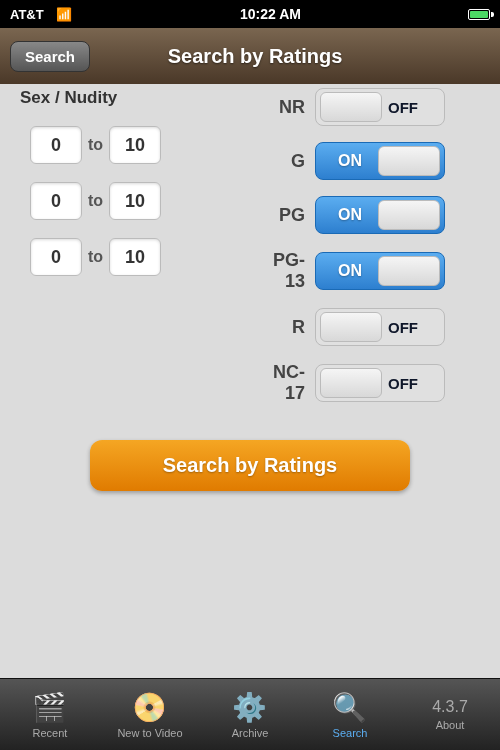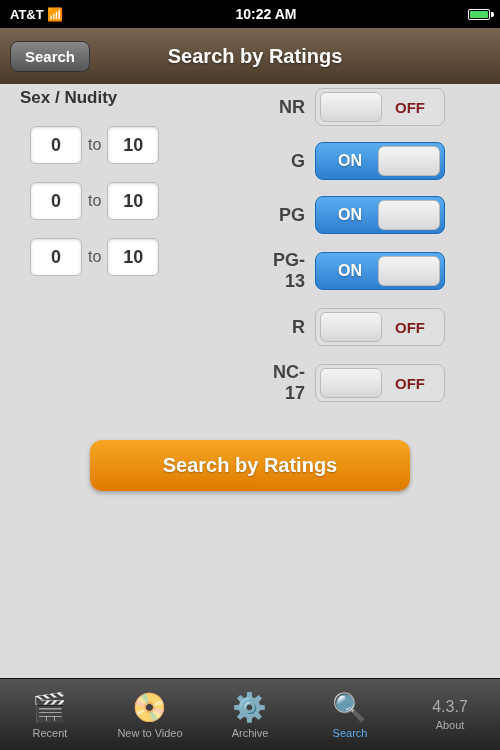--- a/index.html
+++ b/index.html
@@ -20,21 +20,21 @@
       color: #fff;
       display: flex;
       justify-content: space-between;
       align-items: center;
       padding: 4px 10px;
       font-size: 13px;
       font-weight: 600;
       height: 28px;
       flex-shrink: 0;
     }
-    .status-left { display: flex; align-items: flex-end; gap: 4px; }
+    .status-left { display: flex; align-items: flex-end; gap: 13px; }
     .status-center { font-size: 14px; font-weight: 700; }
     .status-right { display: flex; align-items: center; gap: 4px; }
 
     
     #nav-bar {
       background: linear-gradient(180deg, #7a6650 0%, #4a3828 100%);
       display: flex;
       align-items: center;
       padding: 0 10px;
       height: 56px;
@@ -95,21 +95,21 @@
       text-align: center;
       font-size: 18px;
       font-weight: 600;
       color: #333;
       box-shadow: inset 0 1px 3px rgba(0,0,0,0.15);
     }
 
     .range-to {
       font-size: 16px;
       color: #555;
-      font-weight: 400;
+      font-weight: 700;
     }
 
     .mpaa-row {
       display: flex;
       align-items: center;
       gap: 10px;
       margin-bottom: 16px;
     }
 
     .mpaa-label {
@@ -164,26 +164,26 @@
       width: 68px;
       text-align: center;
       font-size: 16px;
       font-weight: 800;
       color: #fff;
       text-shadow: 0 1px 2px rgba(0,0,0,0.3);
     }
 
     .toggle-label-off {
       position: absolute;
-      right: 0;
+      right: 7px;
       width: 68px;
       text-align: center;
       font-size: 15px;
       font-weight: 700;
-      color: #7f1d1d;
+      color: #0f172a;
     }
 
     
     #content-grid {
       display: flex;
       gap: 0;
     }
 
     #left-panel {
       flex: 1;

